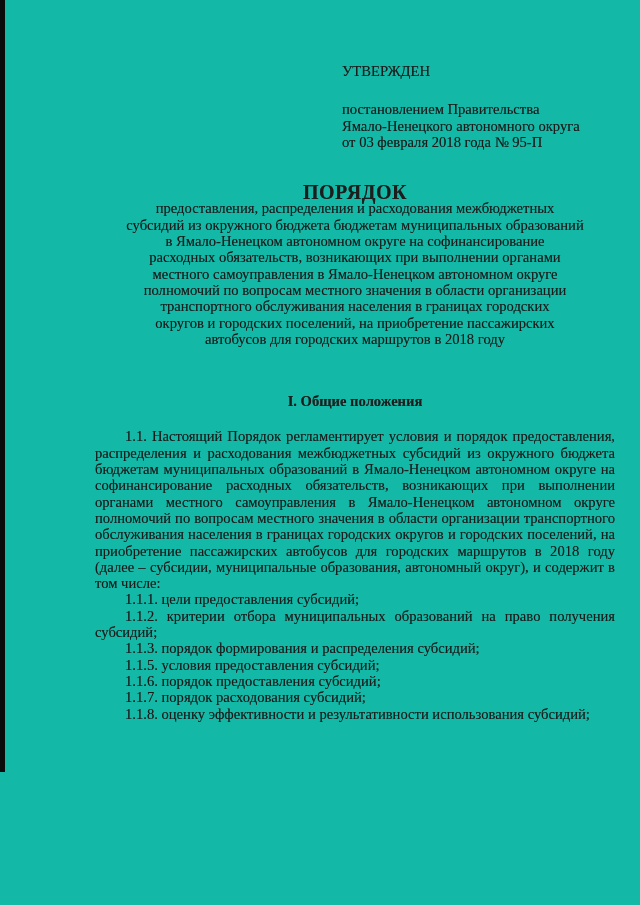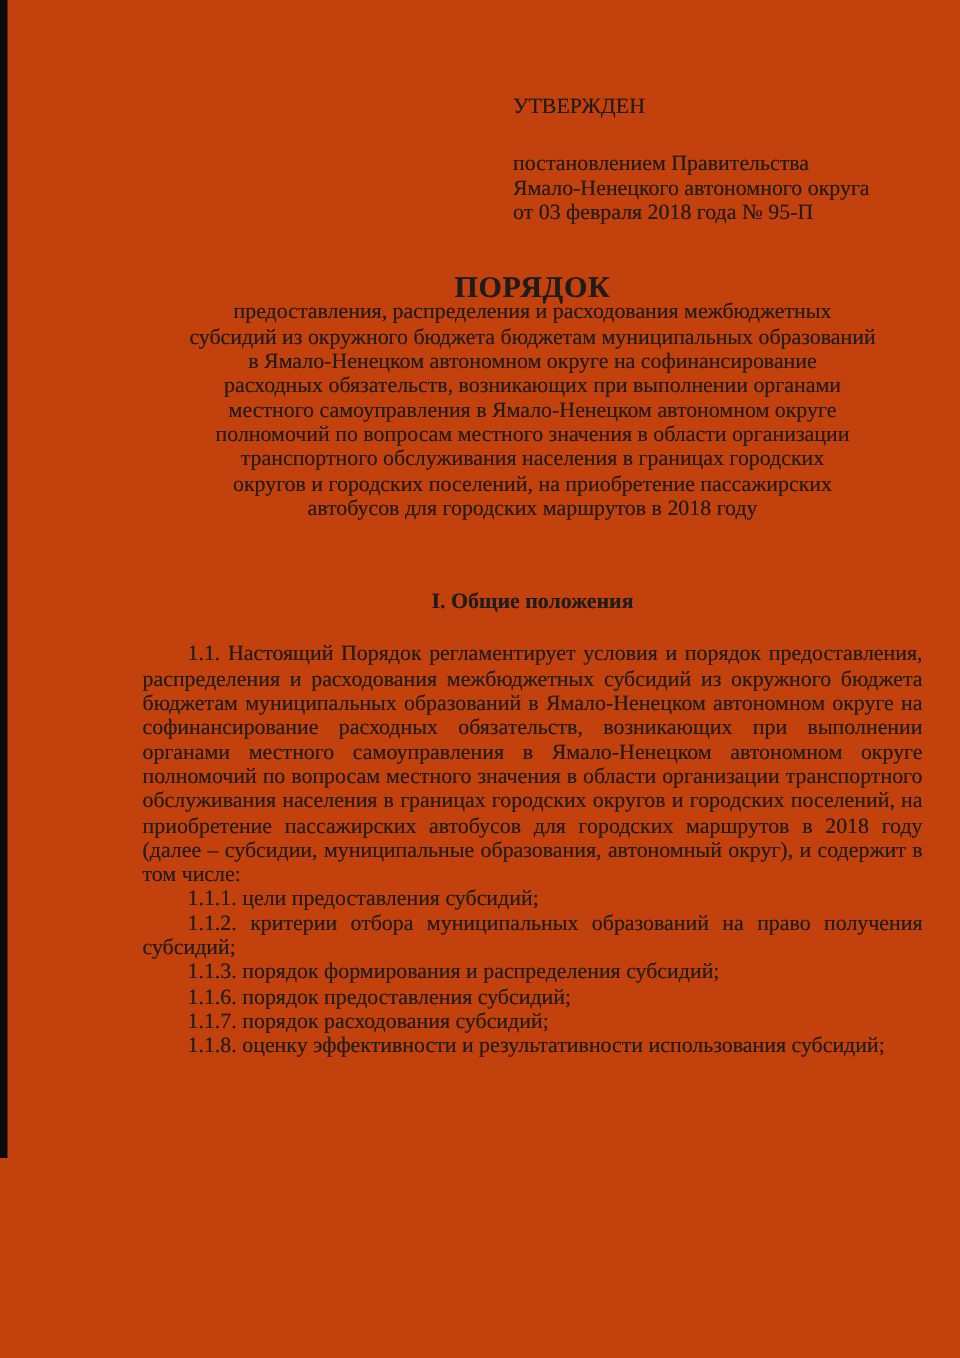--- a/index.html
+++ b/index.html
@@ -1,20 +1,20 @@
 <!DOCTYPE html>
 <html lang="ru"><head>
 <meta charset="utf-8">
 <style>
   html, body { margin: 0; padding: 0; background: #ffffff; }
   .page {
     position: relative;
     width: 640px;
     height: 905px;
-    background: #c2410c;
+    background: #14b8a6;
     overflow: hidden;
     font-family: "Liberation Serif", "DejaVu Serif", serif;
     color: #1d1d1d;
     text-shadow: 0 0 0.4px rgba(20,20,20,0.55); 
   }
   .scan-edge {
     position: absolute;
     left: 0;
     top: 0;
     width: 5px;
@@ -81,19 +81,20 @@
       </div>
     </div>
 
     <div class="section-heading">I. Общие положения</div>
 
     <div class="body-text">
       <p>1.1. Настоящий Порядок регламентирует условия и порядок предоставления, распределения и расходования межбюджетных субсидий из окружного бюджета бюджетам муниципальных образований в Ямало-Ненецком автономном округе на софинансирование расходных обязательств, возникающих при выполнении органами местного самоуправления в Ямало-Ненецком автономном округе полномочий по вопросам местного значения в области организации транспортного обслуживания населения в границах городских округов и городских поселений, на приобретение пассажирских автобусов для городских маршрутов в 2018 году (далее – субсидии, муниципальные образования, автономный округ), и содержит в том числе:</p>
       <p>1.1.1. цели предоставления субсидий;</p>
       <p>1.1.2. критерии отбора муниципальных образований на право получения субсидий;</p>
       <p>1.1.3. порядок формирования и распределения субсидий;</p>
+      <p>1.1.5. условия предоставления субсидий;</p>
       <p>1.1.6. порядок предоставления субсидий;</p>
       <p>1.1.7. порядок расходования субсидий;</p>
       <p>1.1.8. оценку эффективности и результативности использования субсидий;</p>
     </div>
 
   </div>
 </div>
 
 </body></html>

